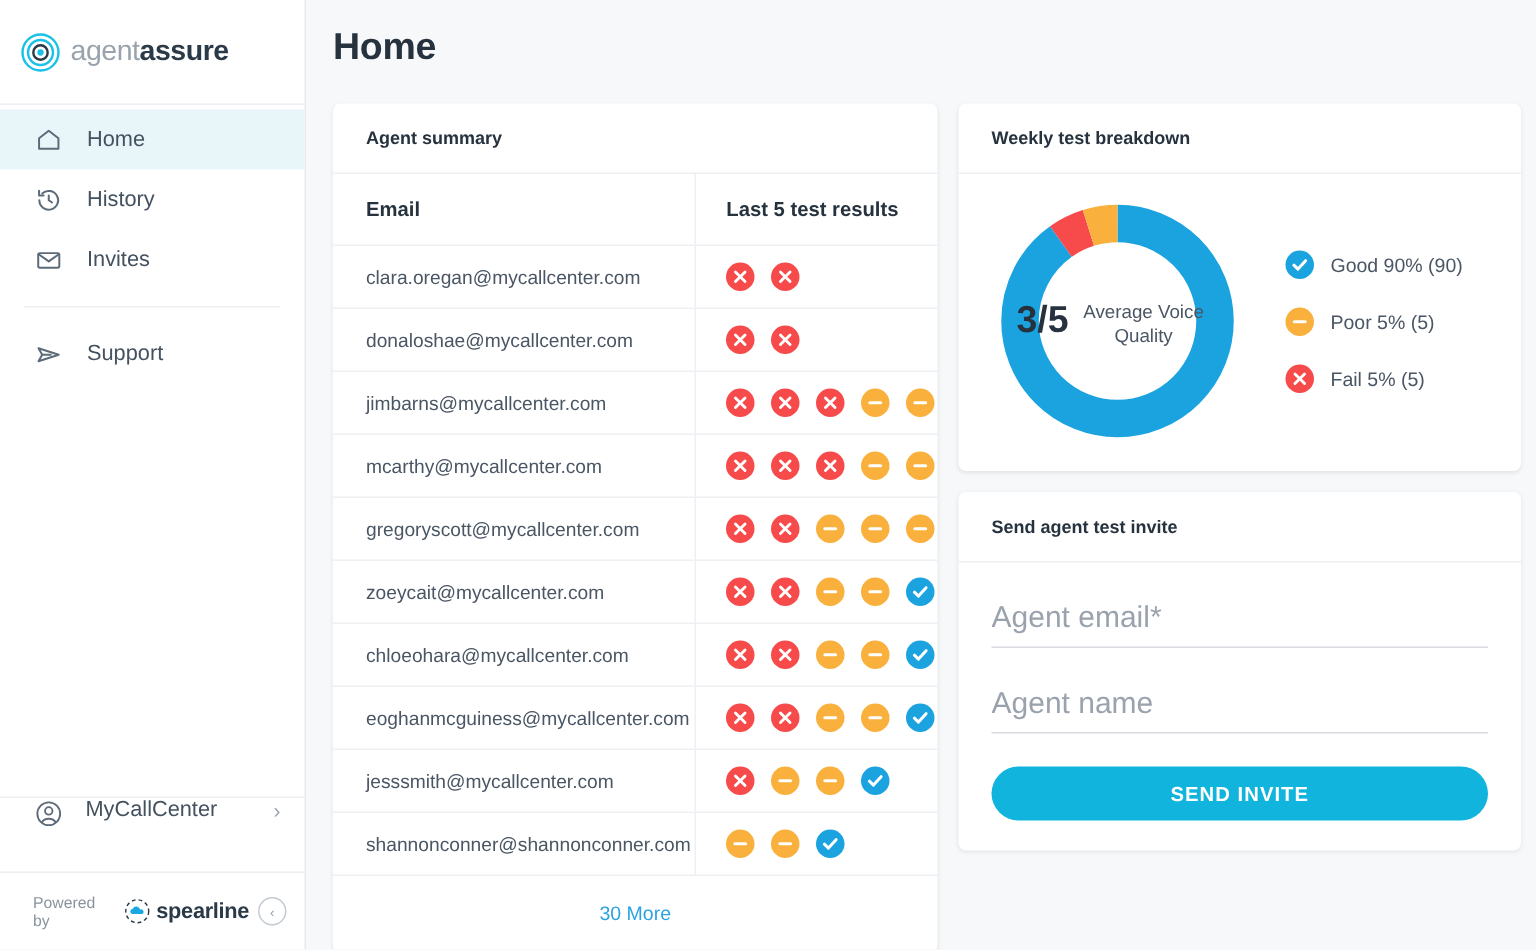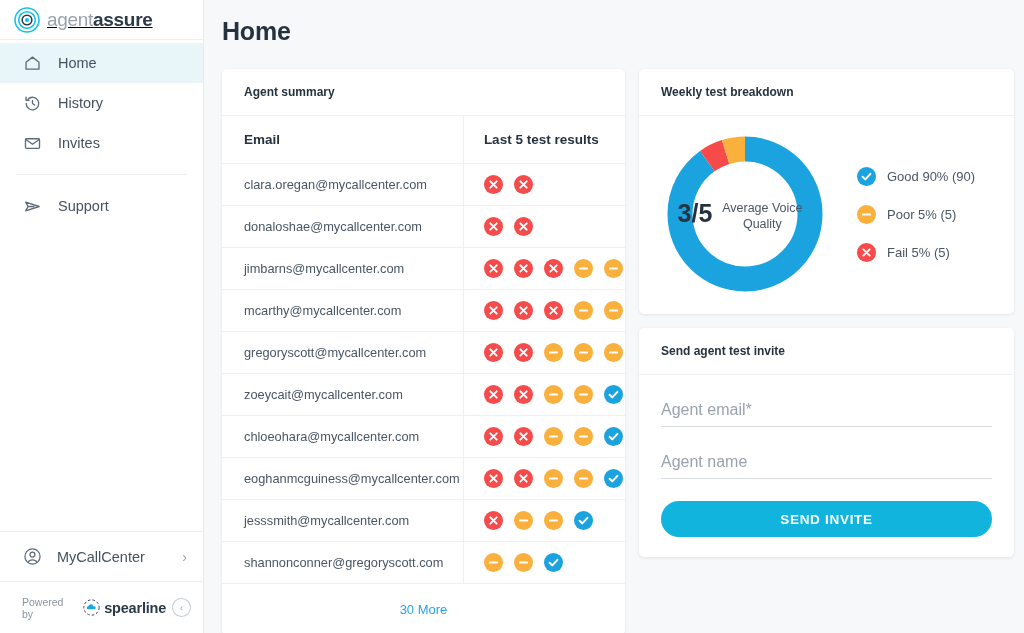--- a/index.html
+++ b/index.html
@@ -12,45 +12,44 @@
   .app { display: flex; width: 1024px; height: 633px; }
 
   
   .sidebar {
     width: 204px; height: 633px; background: #ffffff;
     border-right: 1px solid #e8eaee;
     display: flex; flex-direction: column;
     position: relative; flex: 0 0 204px;
   }
   .logo-wrap {
-    height: 40px; display: flex; align-items: center;
+    height: 70px; display: flex; align-items: center;
     padding-left: 14px; gap: 7px;
     border-bottom: 1px solid #eceef1;
-    text-decoration: underline;
   }
   .logo-mark { width: 26px; height: 26px; flex: 0 0 26px; }
   .logo-text { font-size: 19px; letter-spacing: -0.3px; white-space: nowrap; }
   .logo-text .lt-a { color: #9aa3ad; font-weight: 400; }
   .logo-text .lt-b { color: #2b3a48; font-weight: 700; }
 
   .nav-group { padding-top: 3px; }
   .nav-item {
     display: flex; align-items: center; gap: 16px;
     height: 40px; padding-left: 22px; cursor: pointer;
     color: #445260; font-size: 14.5px;
   }
   .nav-item.active { background: #e8f6fa; }
   .nav-icon { width: 20px; height: 20px; flex: 0 0 20px; display:flex; align-items:center; justify-content:center; }
   .nav-sep { height: 1px; background: #eceef1; margin: 11px 16px 11px 16px; }
 
   .sidebar-spacer { flex: 1 1 auto; }
 
   .account {
     border-top: 1px solid #eceef1;
-    height: 50px; display: flex; align-items: center;
+    height: 50px; display: flex; 
     padding: 0 16px 0 22px; gap: 15px; cursor: pointer;
   }
   .account-name { font-size: 14.5px; color: #445260; flex: 1 1 auto; }
   .chev { color: #9aa3ad; font-size: 14px; }
 
   .powered {
     border-top: 1px solid #eceef1;
     height: 52px; display: flex; align-items: center;
     padding: 0 12px 0 22px; gap: 6px;
   }
@@ -113,21 +112,21 @@
   .donut-sub { font-size: 12.5px; color: #4a5664; line-height: 1.3; margin-top: 4px; max-width: 100px; }
   .legend { margin-left: 32px; display: flex; flex-direction: column; gap: 19px; }
   .legend-row { display: flex; align-items: center; gap: 11px; }
   .legend-label { font-size: 13px; color: #4a5664; white-space: nowrap; }
 
   
   .form-body { padding: 22px 22px 20px 22px; }
   .field { margin-bottom: 22px; }
   .field input {
     width: 100%; border: none; border-bottom: 1px solid #d8dce1;
-    font-size: 16px; color: #3d4853; padding: 4px 0 7px 0;
+    font-size: 20px; color: #3d4853; padding: 4px 0 7px 0;
     background: transparent; outline: none;
     font-family: "Liberation Sans", sans-serif;
   }
   .field input::placeholder { color: #9aa3ad; }
   .hint { font-size: 12.5px; color: #8a939d; margin: -6px 0 14px 0; }
   .send-btn {
     width: 100%; height: 36px; border: none; border-radius: 18px;
     background: #11b4dd; color: #ffffff; font-size: 13.5px;
     font-weight: 700; letter-spacing: 0.7px; cursor: pointer;
     font-family: "Liberation Sans", sans-serif;
@@ -485,21 +484,21 @@
                       </span>
                       <span class="dot" style="background:#1ba3e0">
                         <svg viewBox="0 0 19 19" width="19" height="19">
                           <path d="M5.6 9.8 8.3 12.4 13.4 6.8" fill="none" stroke="#fff" stroke-width="2" stroke-linecap="round" stroke-linejoin="round"></path>
                         </svg>
                       </span>
                     </span>
                   </td>
                 </tr>
                 <tr>
-                  <td>shannonconner@gregoryscott.com</td>
+                  <td>shannonconner@shannonconner.com</td>
                   <td class="c2">
                     <span class="dots">
                       <span class="dot" style="background:#f9b03c">
                         <svg viewBox="0 0 19 19" width="19" height="19">
                           <path d="M5.9 9.5h7.2" stroke="#fff" stroke-width="2" stroke-linecap="round"></path>
                         </svg>
                       </span>
                       <span class="dot" style="background:#f9b03c">
                         <svg viewBox="0 0 19 19" width="19" height="19">
                           <path d="M5.9 9.5h7.2" stroke="#fff" stroke-width="2" stroke-linecap="round"></path>

